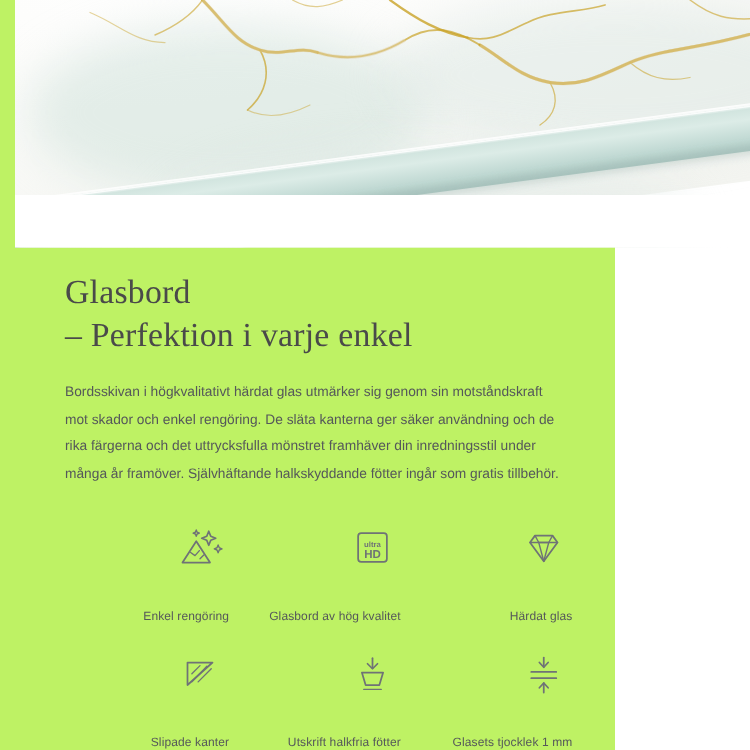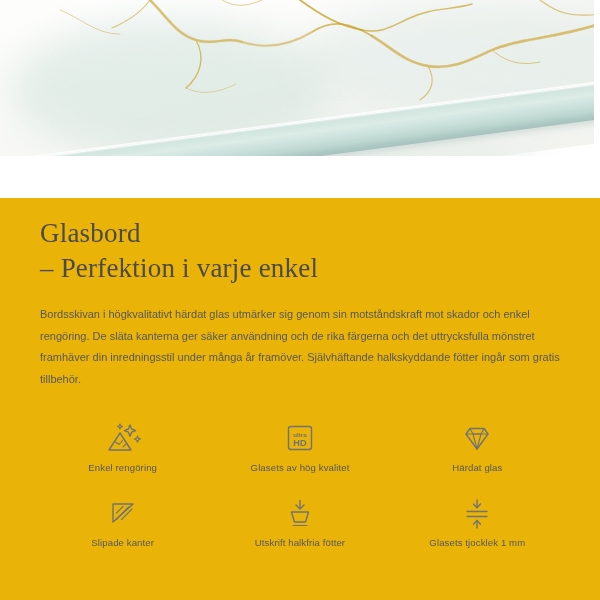--- a/index.html
+++ b/index.html
@@ -3,21 +3,21 @@
 <meta charset="utf-8">
 <style>
   * { box-sizing: border-box; margin: 0; padding: 0; }
   html, body { width: 600px; height: 600px; }
   body {
     font-family: "Liberation Sans", sans-serif;
     background: #ffffff;
     color: #3c3c3c;
     overflow: hidden;
   }
-  .page { position: relative; width: 600px; height: 600px; background: #eab308; }
+  .page { position: relative; width: 492px; height: 600px; background: #bef264; padding-left: 12px; }
 
   
   .hero {
     position: relative;
     width: 600px;
     height: 198px;
     overflow: hidden;
     background: #ffffff;
   }
   
@@ -107,29 +107,29 @@
   
   .features {
     margin: 26px 34px 0 34px;
     display: grid;
     grid-template-columns: repeat(3, 1fr);
     row-gap: 18px;
   }
   .feature {
     display: flex;
     flex-direction: column;
-    align-items: center;
+    align-items: flex-end;
     text-align: center;
   }
   .feature .glyph {
     width: 46px; height: 46px;
     display: flex; align-items: center; justify-content: center;
   }
   .feature .caption {
-    margin-top: 0;
+    margin-top: 26px;
     font-size: 9.6px;
     color: #55585a;
     letter-spacing: .1px;
   }
   svg { display: block; }
   .stroke {
     fill: none;
     stroke: #6f7376;
     stroke-width: 1.4;
     stroke-linecap: round;
@@ -207,21 +207,21 @@
     </div>
 
     <div class="feature">
       <span class="glyph">
         <svg width="40" height="38" viewBox="0 0 40 38">
           <rect class="stroke" x="8.5" y="6.5" width="23" height="23" rx="2.5"></rect>
           <text class="hdtext" x="20" y="17.4" font-size="6.2" text-anchor="middle">ultra</text>
           <text class="hdtext" x="20" y="26.2" font-size="9.2" text-anchor="middle">HD</text>
         </svg>
       </span>
-      <span class="caption">Glasets av hög kvalitet</span>
+      <span class="caption">Glasbord av hög kvalitet</span>
     </div>
 
     <div class="feature">
       <span class="glyph">
         <svg width="40" height="38" viewBox="0 0 40 38">
           <path class="stroke" d="M9 14 L13 8.5 L27 8.5 L31 14 L20 29 Z"></path>
           <path class="stroke thin" d="M9 14 L31 14"></path>
           <path class="stroke thin" d="M13 8.5 L16 14 L20 29"></path>
           <path class="stroke thin" d="M27 8.5 L24 14 L20 29"></path>
           <path class="stroke thin" d="M16 14 L24 14"></path>

